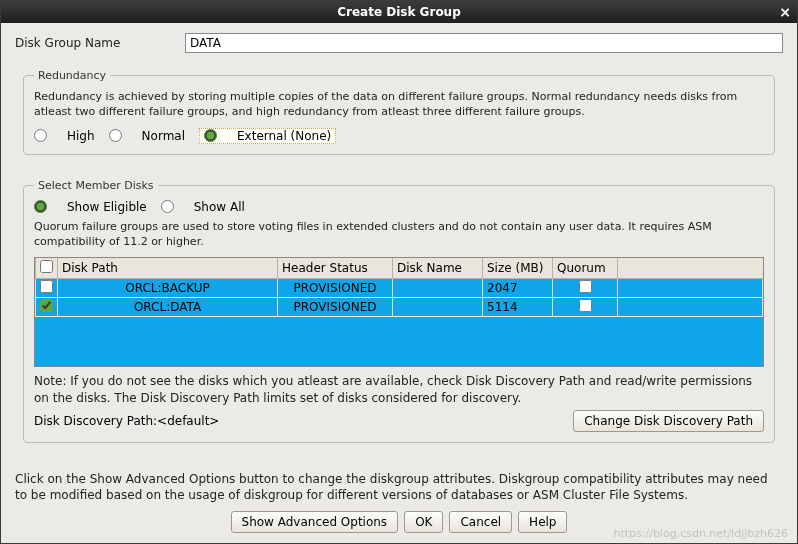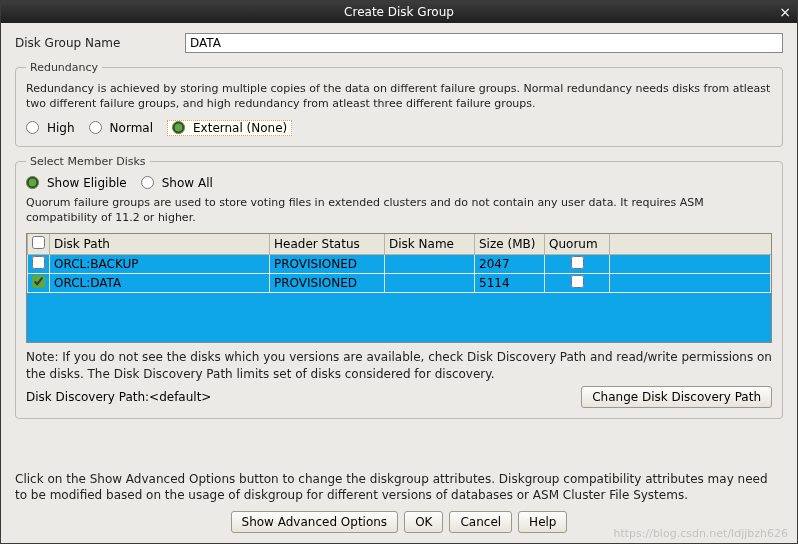--- a/index.html
+++ b/index.html
@@ -1,35 +1,35 @@
 <!DOCTYPE html>
 <html><head>
 <meta charset="utf-8">
 <style>
   * { box-sizing: border-box; font-family: "DejaVu Sans", "Liberation Sans", Arial, sans-serif; }
   body { margin: 0; background: #f0f0f0; }
   .window { width: 798px; height: 544px; background: #ebeae6; border: 1px solid #3a3a3a; display: flex; flex-direction: column; }
-  .titlebar { background: linear-gradient(#3c3c3c,#1f1f1f); color: #fff; height: 22px; line-height: 22px; text-align: center; font-size: 12px; font-weight: normal; position: relative; }
+  .titlebar { background: linear-gradient(#3c3c3c,#1f1f1f); color: #fff; height: 22px; line-height: 22px; text-align: center; font-size: 12px; font-weight: bold; position: relative; }
   .close-x { position: absolute; right: 6px; top: 0; font-size: 14px; cursor: default; }
   .content { padding: 10px 14px 6px 14px; display: flex; flex-direction: column; gap: 8px; flex: 1; }
   .row { display: flex; align-items: center; gap: 10px; font-size: 12px; }
   .row label.fld { width: 160px; color: #222; }
   .txt { flex: 1; height: 20px; border: 1px solid #888; font-size: 12px; padding: 1px 4px; background: #fff; }
-  fieldset { border: 1px solid #bdbbb5; border-radius: 4px; padding: 6px 10px 10px 10px; margin: 0; }
+  fieldset { border: 1px solid #bdbbb5; border-radius: 4px; padding: 6px 10px 10px 10px; margin: 8px; }
   legend { font-size: 11px; color: #333; padding: 0 4px; }
   .desc { font-size: 11px; color: #222; line-height: 1.35; margin: 2px 0 8px 0; }
   .radio-row { display: flex; gap: 14px; align-items: center; font-size: 12px; }
-  .radio-opt { display: inline-flex; align-items: center; gap: 8px; }
+  .radio-opt { display: inline-flex; align-items: center; gap: 20px; }
   .radio-opt.highlight { border: 1px dotted #c9a85a; padding: 0 4px; border-radius: 0; background: #fffef7; }
   input[type=radio], input[type=checkbox] { accent-color: #5fa83f; margin: 0; }
   .tbl-wrap { border: 1px solid #8a8880; background: #0ea5e9; height: 110px; overflow: hidden; }
   table { border-collapse: collapse; width: 100%; font-size: 12px; }
   th { background: #e8e5db; border: 1px solid #b5b2a8; border-top: none; padding: 2px 4px; text-align: left; font-weight: normal; height: 18px; }
   th:first-child, td.chk { width: 22px; text-align: center; }
-  td { border-left: 1px solid #e2dfd6; border-right: 1px solid #e2dfd6; border-bottom: 1px solid #eee; padding: 1px 4px; height: 17px; }
+  td { border-left: 1px solid #e2dfd6; border-right: 1px solid #e2dfd6; border-bottom: 1px solid #eee; padding: 1px 4px; height: 17px; text-align: center; }
   td.num { text-align: left; }
   .hint { font-size: 12px; color: #222; margin: 6px 0 4px 0; line-height: 1.35; }
   .path-row { display: flex; align-items: center; justify-content: space-between; font-size: 12px; margin-top: 2px; }
   .btn { background: linear-gradient(#fdfdfc,#e7e4db); border: 1px solid #9c988d; border-radius: 3px; font-size: 12px; padding: 2px 10px; height: 22px; cursor: default; }
   .footer-note { font-size: 12px; padding: 0 14px; color: #222; line-height: 1.35; }
   .dlg-btns { display: flex; gap: 6px; justify-content: center; padding: 8px 0 10px 0; }
   .watermark { position: absolute; right: 10px; bottom: 4px; font-size: 11px; color: rgba(120,120,120,.35); pointer-events: none; }
   .win-wrap { position: relative; }
 </style>
 </head>
@@ -110,21 +110,21 @@
                   <td>PROVISIONED</td>
                   <td></td>
                   <td class="num">5114</td>
                   <td class="chk"><input type="checkbox" style=""></td>
                   <td></td>
                 </tr>
               </tbody>
         </table>
       </div>
 
-      <div class="hint">Note: If you do not see the disks which you versions are available, check Disk Discovery Path and read/write permissions on the disks. The Disk Discovery Path limits set of disks considered for discovery.</div>
+      <div class="hint">Note: If you do not see the disks which you atleast are available, check Disk Discovery Path and read/write permissions on the disks. The Disk Discovery Path limits set of disks considered for discovery.</div>
       <div class="path-row">
         <span>Disk Discovery Path:&lt;default&gt;</span>
         <button class="btn">Change Disk Discovery Path</button>
       </div>
     </fieldset>
   </div>
 
   <div class="footer-note">Click on the Show Advanced Options button to change the diskgroup attributes. Diskgroup compatibility attributes may need to be modified based on the usage of diskgroup for different versions of databases or ASM Cluster File Systems.</div>
   <div class="dlg-btns">
     <button class="btn">Show Advanced Options</button>

